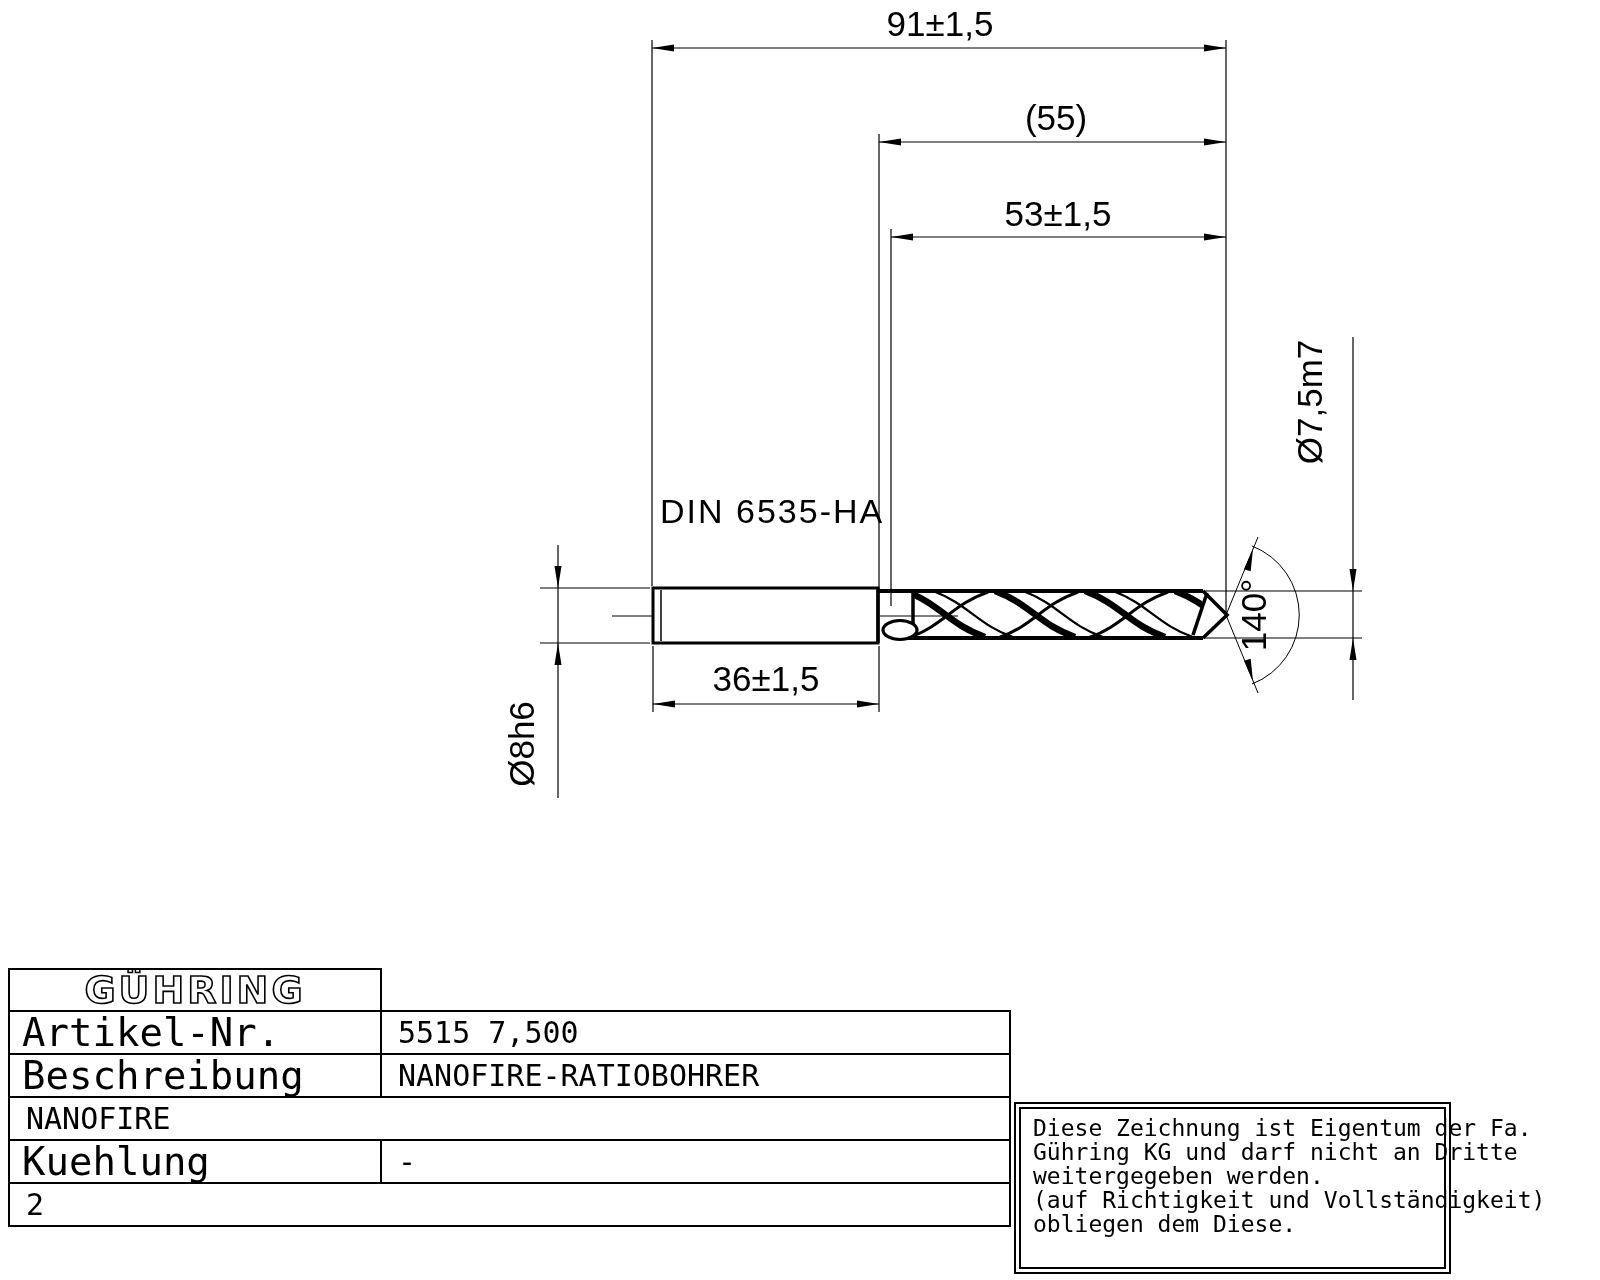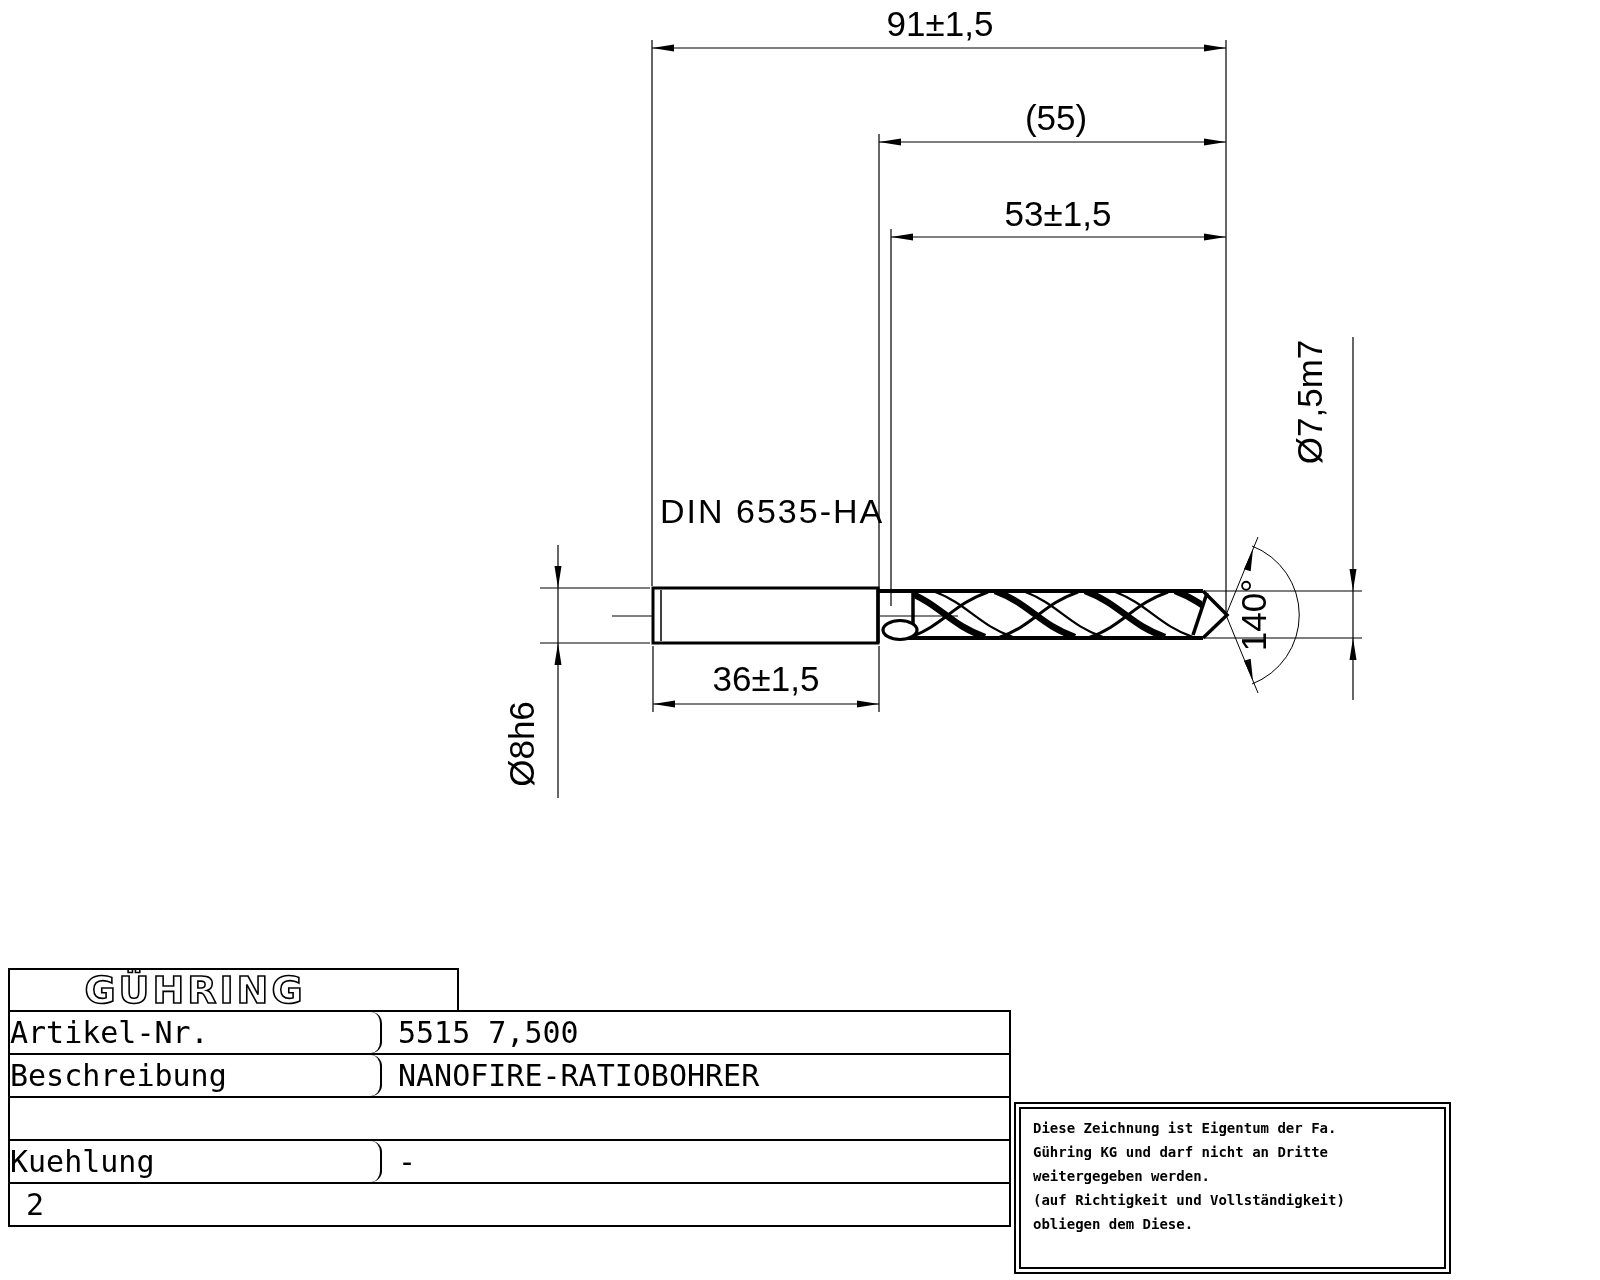--- a/index.html
+++ b/index.html
@@ -6,34 +6,34 @@
   body{width:1600px;height:1280px;position:relative;overflow:hidden;
        font-family:"DejaVu Sans Mono",monospace;color:#000;}
   svg{position:absolute;left:0;top:0;}
   .dimtext{font-family:"Liberation Sans",sans-serif;font-size:35px;fill:#000;}
   .dintext{font-family:"Liberation Sans",sans-serif;font-size:34px;letter-spacing:2px;fill:#000;}
   .thin{stroke:#000;stroke-width:1.2;fill:none;}
   .hair{stroke:#000;stroke-width:1;fill:none;}
   .outline{stroke:#000;stroke-width:3.5;fill:none;}
   .outline4{stroke:#000;stroke-width:4;fill:none;}
   .arrow{fill:#000;stroke:none;}
-  .logo-cell{position:absolute;left:8px;top:968px;width:451px;height:44px;
+  .logo-cell{position:absolute;left:8px;top:968px;width:374px;height:44px;
              border:2px solid #000;box-sizing:border-box;}
   .spec-table{position:absolute;left:8px;top:1010px;width:1003px;
               border:2px solid #000;border-top-width:2px;box-sizing:border-box;}
   .trow{display:flex;height:41px;border-bottom:2px solid #000;}
   .trow:last-child{border-bottom:none;}
   .tlabel{width:372px;border-right:2px solid #000;box-sizing:border-box;
-          font-size:30px;line-height:41px;padding-left:0;border-radius:11px;}
+          font-size:39px;line-height:41px;padding-left:12px;}
   .tvalue{flex:1;font-size:30px;line-height:41px;padding-left:16px;border-radius:17px;}
   .note-box{position:absolute;left:1014px;top:1102px;width:437px;height:172px;
             border:2px solid #000;box-sizing:border-box;}
   .note-inner{position:absolute;left:3px;top:3px;right:3px;bottom:3px;
               border:2px solid #000;padding:7px 0 0 12px;box-sizing:border-box;}
-  .note-line{font-size:14px;line-height:24px;white-space:pre;font-weight:bold;}
+  .note-line{font-size:23px;line-height:24px;white-space:pre;}
 </style>
 </head>
 <body>
 
 <svg width="1600" height="960" viewBox="0 0 1600 960">
   <defs>
     <clipPath id="fluteClip">
         <rect x="914" y="592" width="288" height="45"></rect>
       </clipPath>
   </defs>
@@ -144,20 +144,21 @@
 <div class="spec-table">
   <div class="trow">
     <div class="tlabel">Artikel-Nr.</div>
     <div class="tvalue">5515 7,500</div>
   </div>
   <div class="trow">
     <div class="tlabel">Beschreibung</div>
     <div class="tvalue">NANOFIRE-RATIOBOHRER</div>
   </div>
   <div class="trow">
+    <div class="tvalue">NANOFIRE</div>
   </div>
   <div class="trow">
     <div class="tlabel">Kuehlung</div>
     <div class="tvalue">-</div>
   </div>
   <div class="trow">
     <div class="tvalue">2</div>
   </div>
 </div>
 

